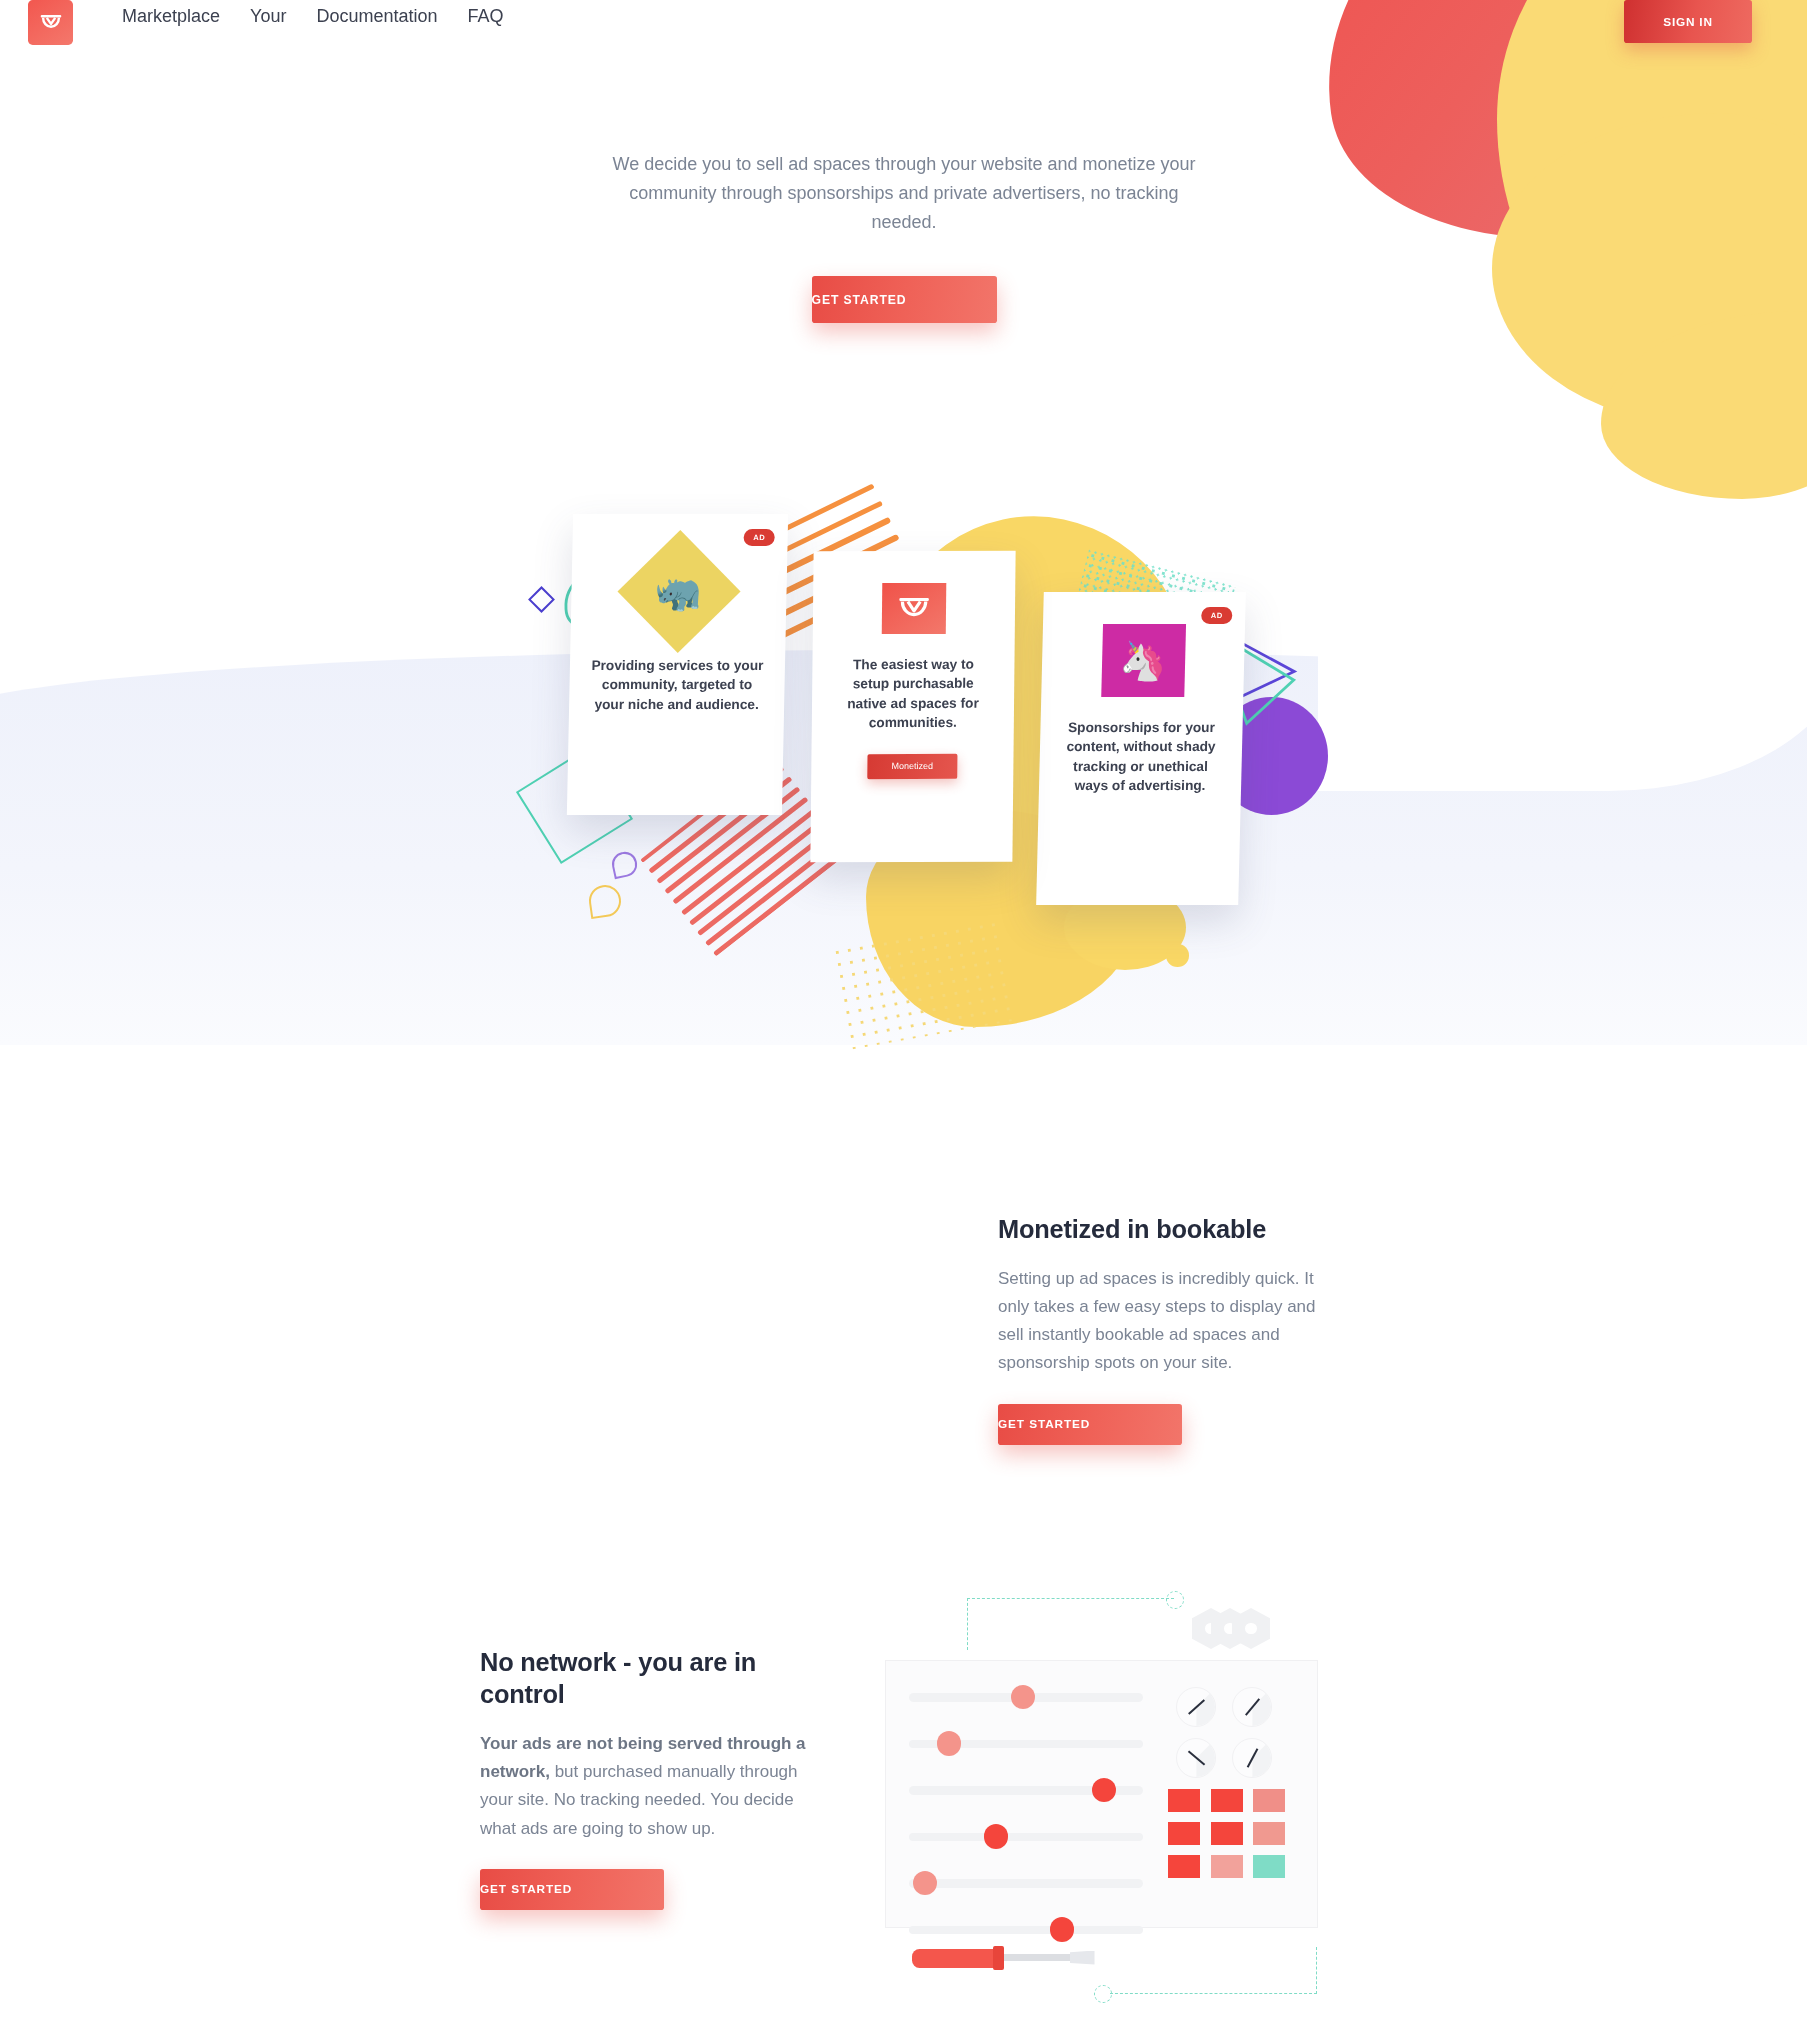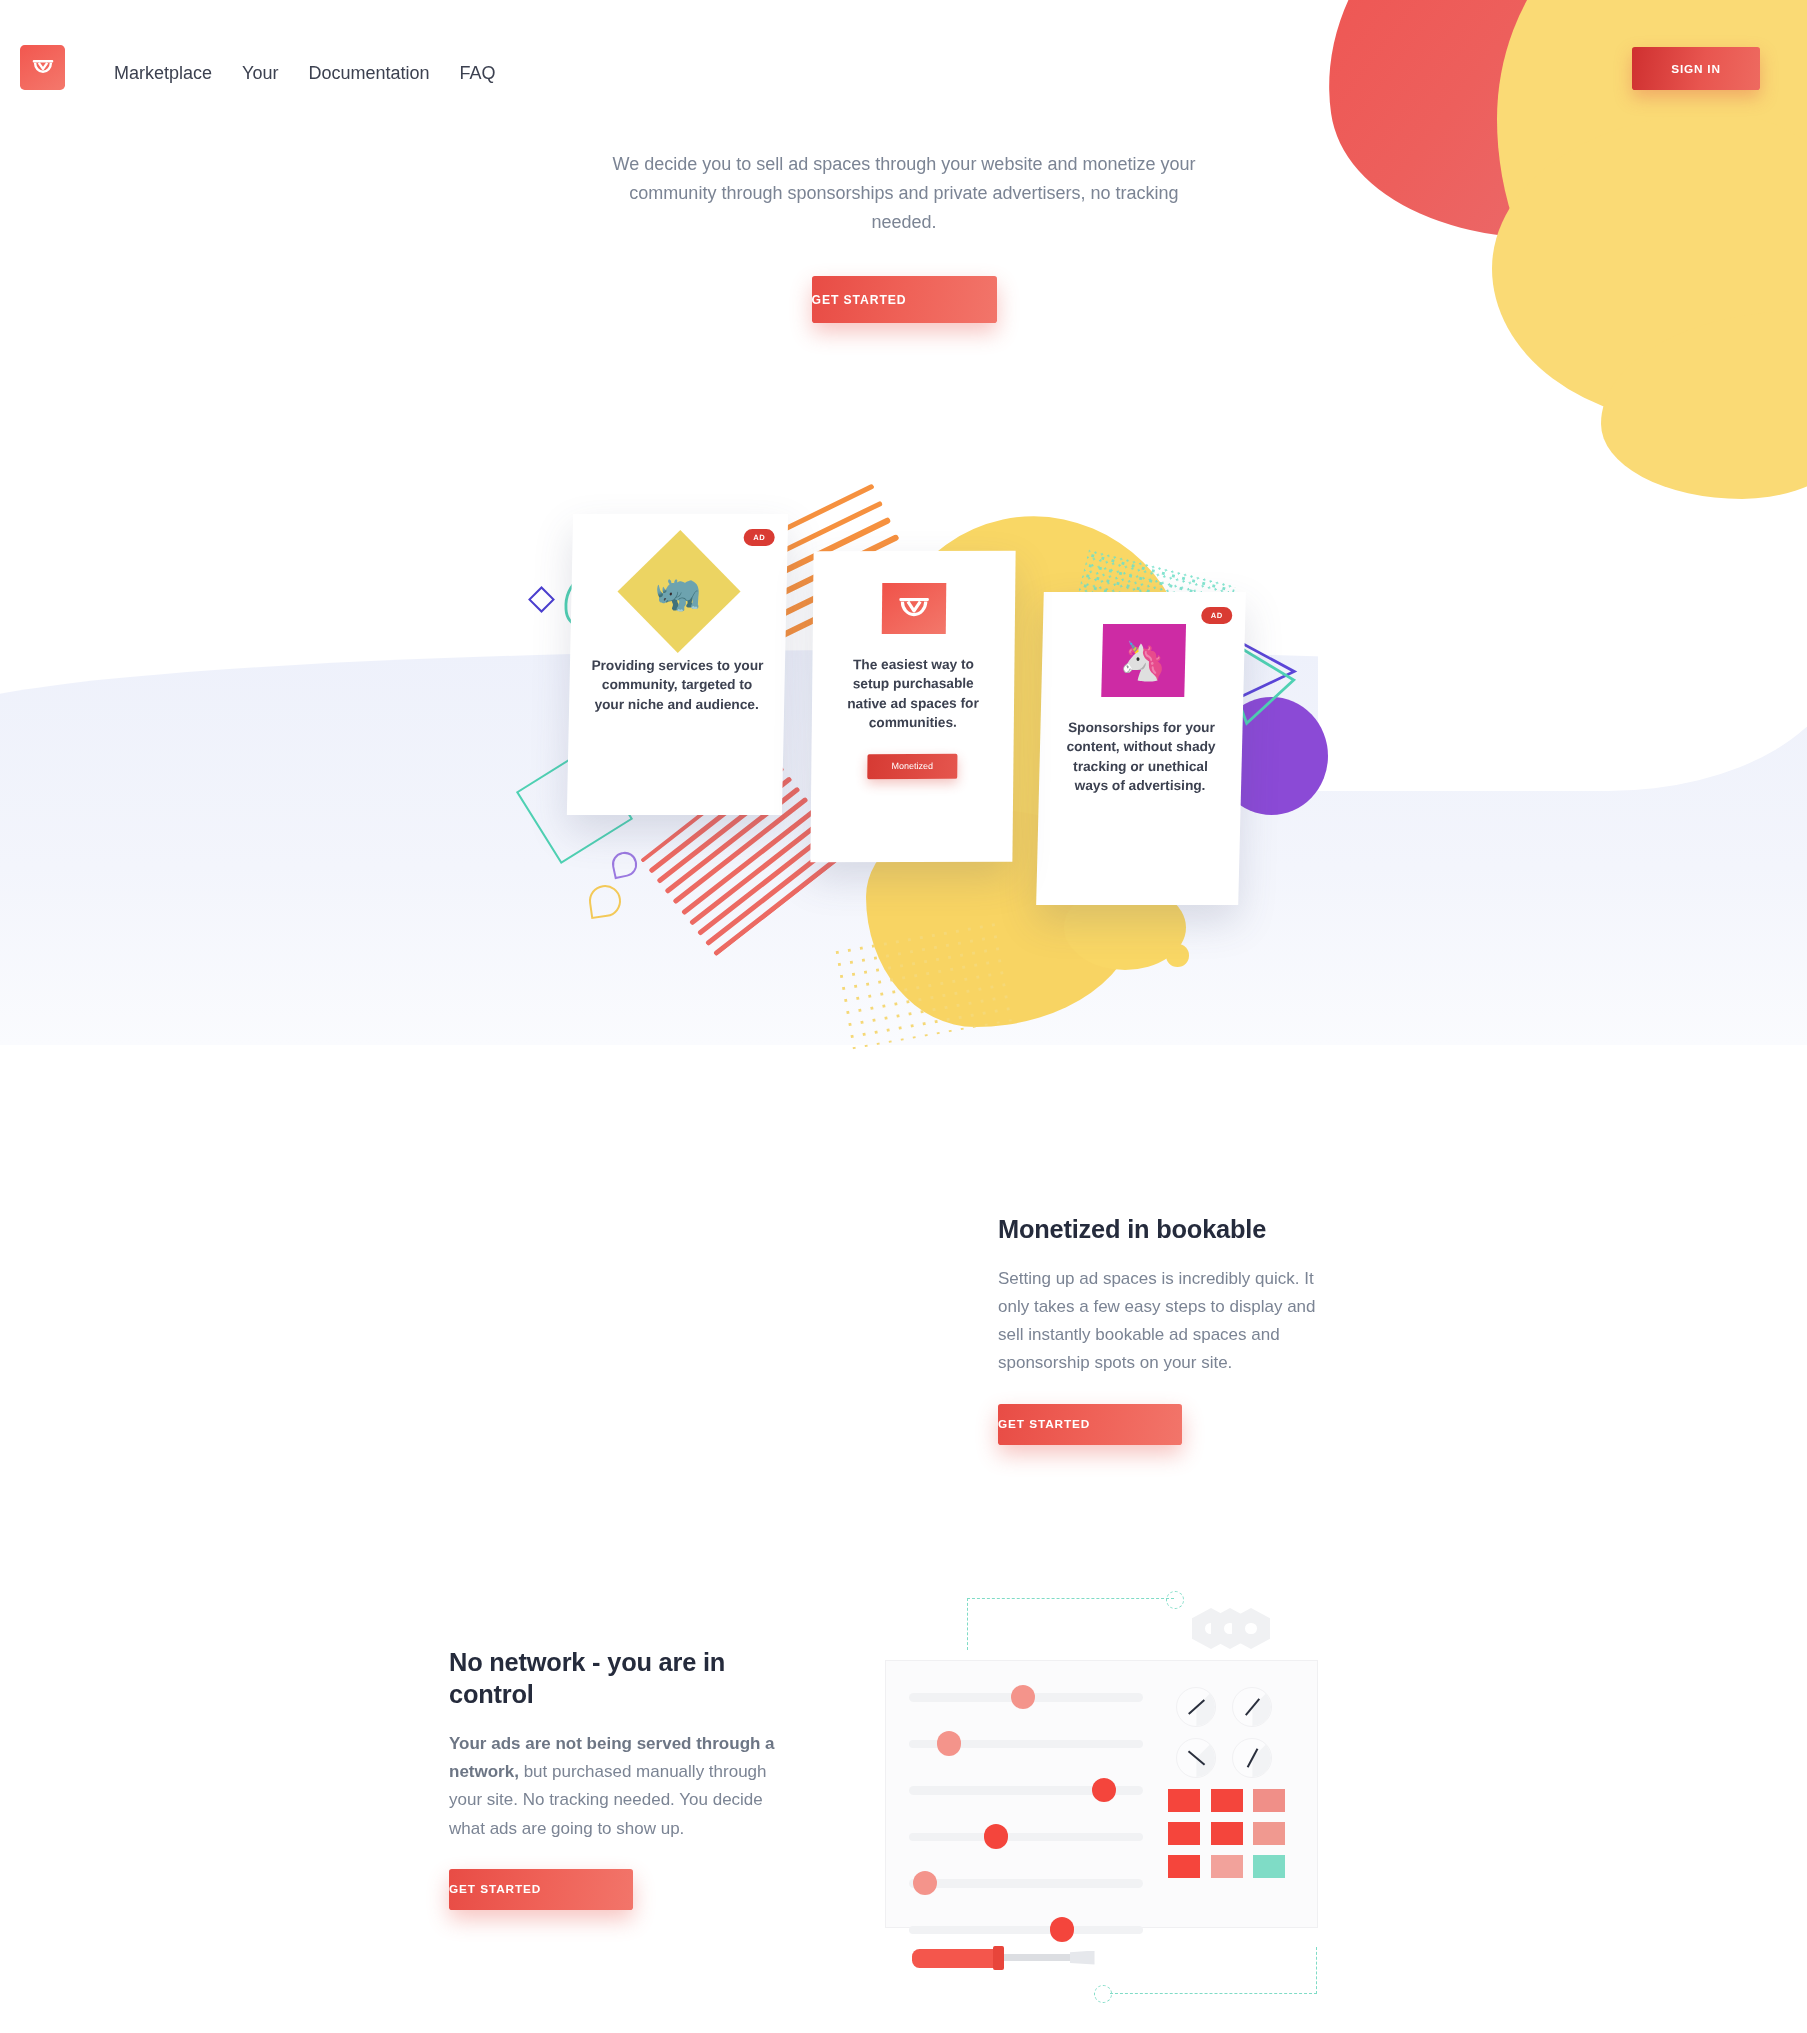--- a/index.html
+++ b/index.html
@@ -170,22 +170,22 @@
   .teardrop.yellow { left: 589px; top: 885px; width: 32px; height: 32px; border-color: #f3c958; transform: rotate(-8deg); }
 
   .tri-purple, .tri-teal {
     position: absolute;
   }
 
   
   .navbar {
     position: absolute; left: 0; top: 0;
     width: 1808px; height: 90px;
-    display: flex; align-items: flex-end;
-    padding: 0 20px;
+    display: flex; align-items: flex-start;
+    padding: 0 28px;
     z-index: 50;
   }
   .logo-box {
     width: 45px; height: 45px;
     background: linear-gradient(145deg, #f2574f 0%, #f4786c 100%);
     border-radius: 4.7px;
     display: flex; align-items: center; justify-content: center;
     flex: 0 0 auto;
   }
   .nav-links { display: flex; align-items: center; gap: 0; margin-left: 34px; }
@@ -468,21 +468,21 @@
 
   <div class="feat-text" style="left:998px; top:56px; width:339px;">
     <h2>Monetized in bookable</h2>
     <p>Setting up ad spaces is incredibly quick. It only takes a few easy steps to display and sell instantly bookable ad spaces and sponsorship spots on your site.</p>
     <button class="btn-primary btn-feat">GET STARTED</button>
   </div>
 </section>
 
 <section class="sec-network">
 
-  <div class="feat-text" style="left:449px; top:9.4px; width:339px;">
+  <div class="feat-text" style="left:480px; top:9.4px; width:339px;">
     <h2>No network - you are in control</h2>
     <p>
       <b>Your ads are not being served through a network,</b><span> but purchased manually through your site. No tracking needed. You decide what ads are going to show up.</span>
     </p>
     <button class="btn-primary btn-feat">GET STARTED</button>
   </div>
 
   <div class="illus-settings" style="left:876px; top:-47px;">
     <div class="dash-frame-tl"></div>
     <div class="dash-circ" style="left:290px; top:0px;"></div>

